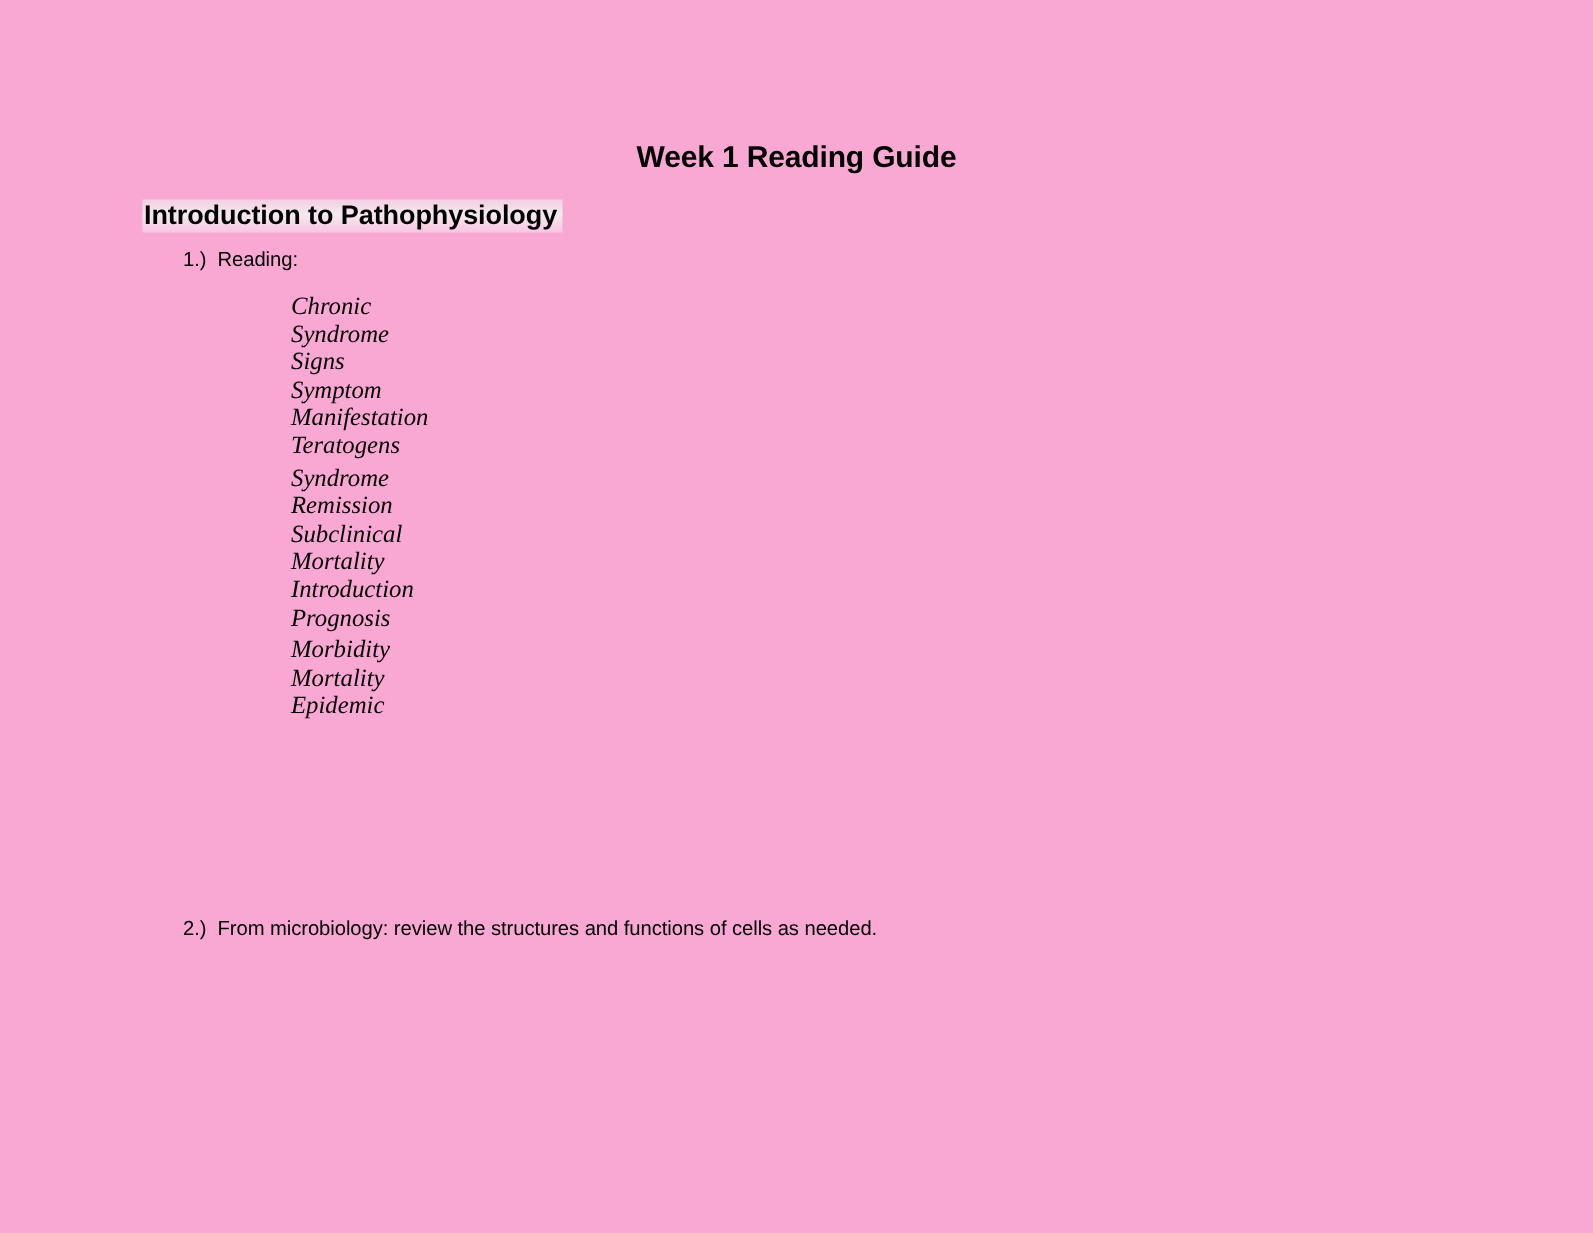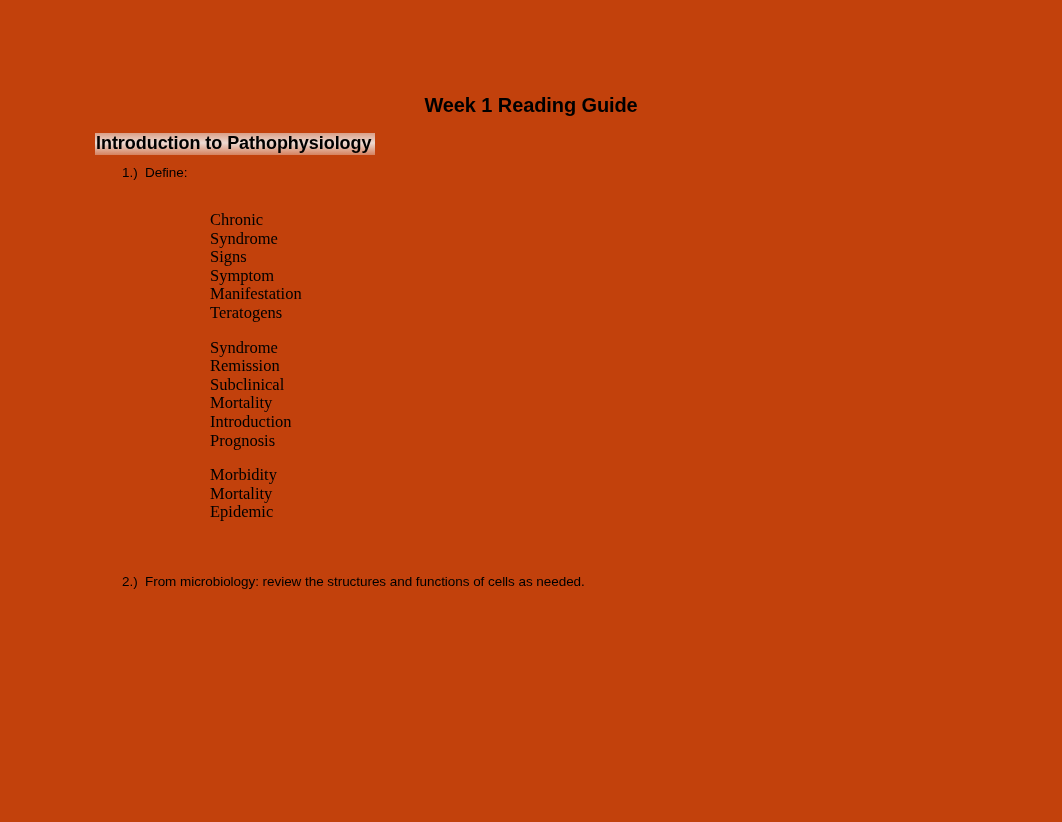--- a/index.html
+++ b/index.html
@@ -14,21 +14,21 @@
     position: relative;
     overflow: hidden;
     font-family: "Liberation Sans", sans-serif;
     color: #000000;
     -webkit-font-smoothing: antialiased;
   }
 
   .page {
     position: absolute;
     inset: 0;
-    background: #c2410c;
+    background: #f9a8d4;
   }
 
   
   .doc-title {
     position: absolute;
     left: 0;
     right: 0;
     top: 92px;
     text-align: center;
     font-family: "Liberation Sans", sans-serif;
@@ -65,56 +65,57 @@
     line-height: 18px;
     letter-spacing: -0.05px;
     color: #000000;
     white-space: nowrap;
   }
   .num-item .num {
     display: inline-block;
     width: 23px;
   }
   .num-item-1 { left: 122px; top: 164px; }
-  .num-item-2 { left: 122px; top: 573px; }
+  .num-item-2 { left: 122px; top: 610px; }
   .num-item-3 { left: 122px; top: 662px; }
 
   
   .term-list {
     position: absolute;
     left: 194px;
     top: 195px;
     font-family: "Liberation Serif", serif;
     font-size: 16.5px;
     color: #000000;
   }
   .term-group {
-    margin: 16px;
+    margin: 0;
     padding: 0;
     list-style: none;
+    font-style: italic;
   }
   .term-group + .term-group {
     margin-top: 3px;
   }
   .term {
     line-height: 18.6px;
     white-space: nowrap;
   }
 </style>
 </head>
 <body>
 
 <div class="page">
 
   <div class="doc-title">Week 1 Reading Guide</div>
 
   <div class="section-heading">Introduction to Pathophysiology</div>
 
   <div class="num-item num-item-1">
-    <span class="num">1.)</span><span>Define:</span>
+    <span class="num">1.)</span><span>Reading:</span>
   </div>
 
   <div class="term-list">
     <ul class="term-group">
       <li class="term">Chronic</li>
       <li class="term">Syndrome</li>
       <li class="term">Signs</li>
       <li class="term">Symptom</li>
       <li class="term">Manifestation</li>
       <li class="term">Teratogens</li>

